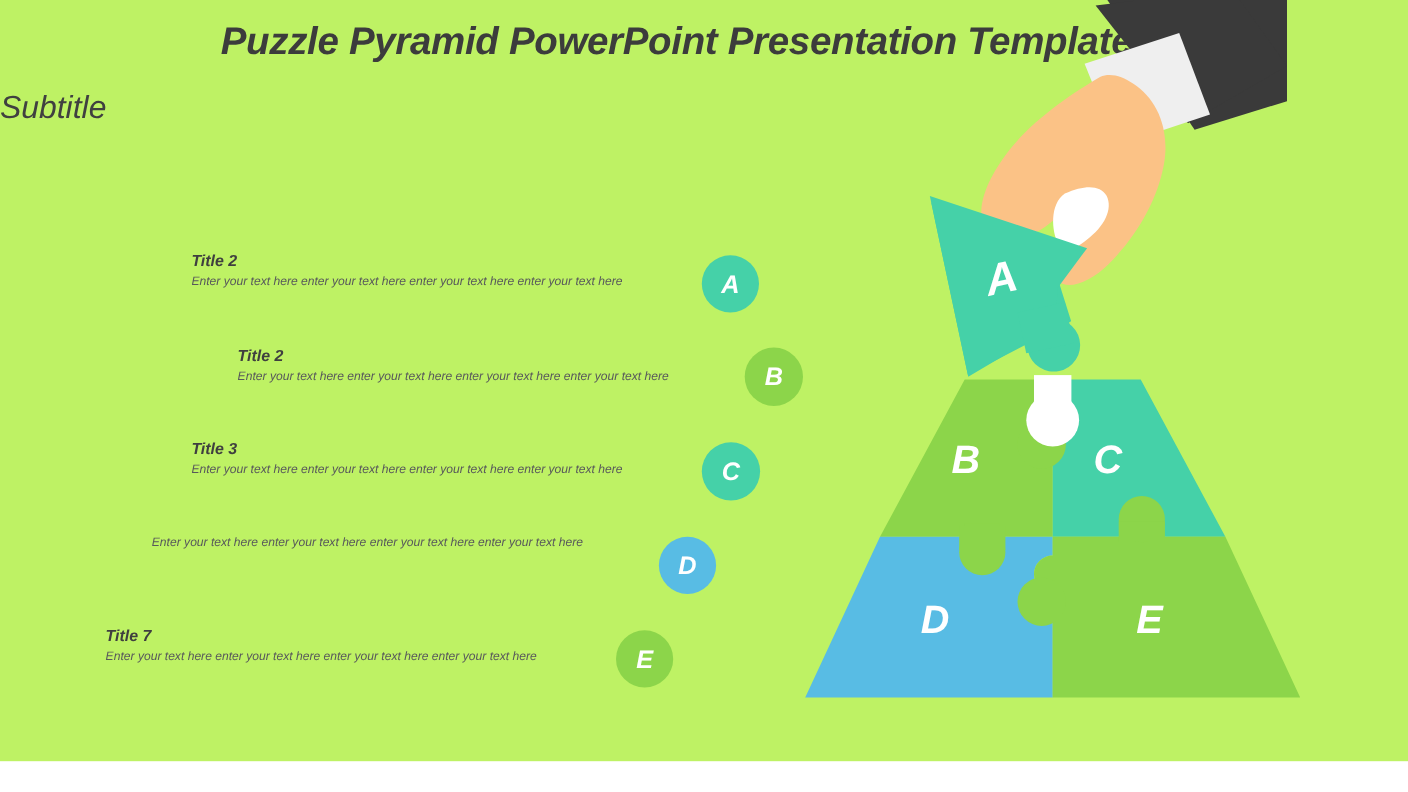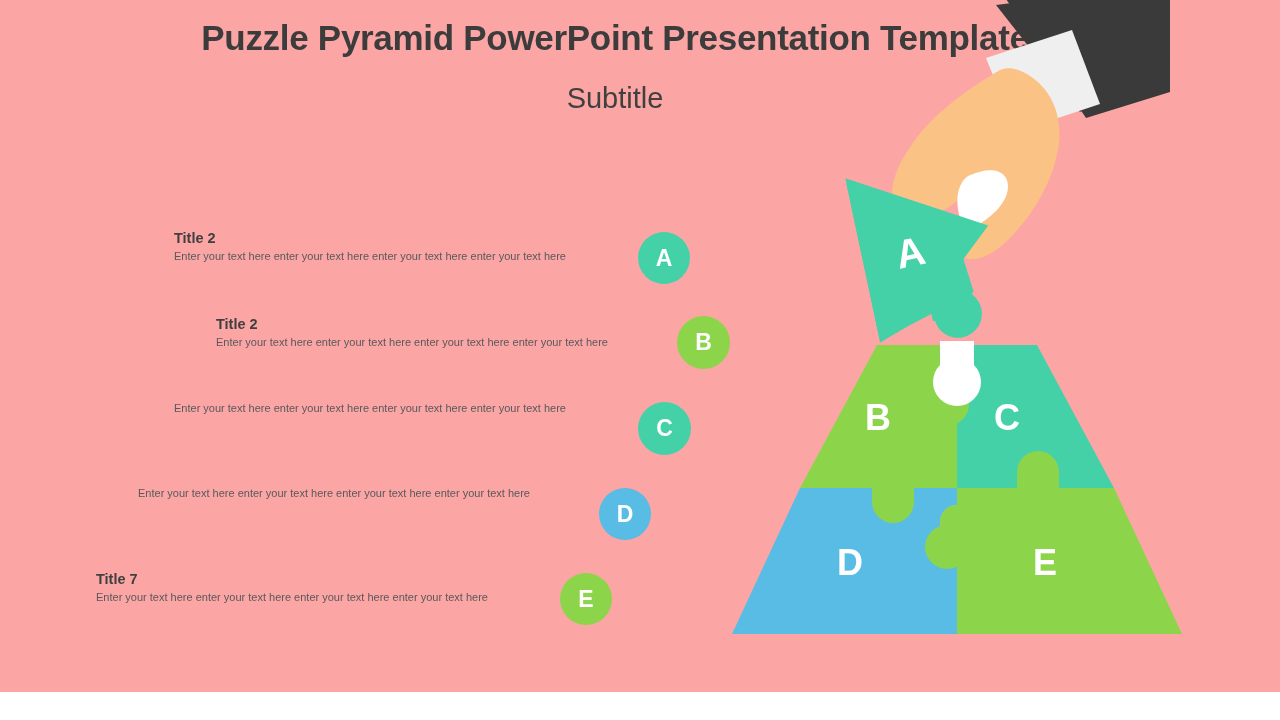--- a/index.html
+++ b/index.html
@@ -10,42 +10,43 @@
     width: 1280px;
     height: 720px;
     background: #ffffff;
     font-family: "Liberation Sans", sans-serif;
     overflow: hidden;
   }
   #slide {
     position: relative;
     width: 1280px;
     height: 692px;
-    background: #fca5a5;
+    background: #bef264;
+    font-style: italic;
   }
 
   
   .slide-title {
     position: absolute;
     left: 0;
     top: 18px;
     width: 1230px;
     text-align: center;
     font-size: 35px;
     font-weight: bold;
     color: #3c3c3c;
     letter-spacing: -0.3px;
     white-space: nowrap;
   }
   .slide-subtitle {
     position: absolute;
     left: 0;
     top: 82px;
     width: 1230px;
-    text-align: center;
+    text-align: left;
     font-size: 29px;
     font-weight: normal;
     color: #404040;
   }
 
   
   .text-item {
     position: absolute;
   }
   .item-title {
@@ -100,20 +101,21 @@
     <div class="item-title">Title 2</div>
     <div class="item-body">Enter your text here enter your text here enter your text here enter your text here</div>
   </div>
 
   <div class="text-item" style="left:216px; top:316px; width:432px;">
     <div class="item-title">Title 2</div>
     <div class="item-body">Enter your text here enter your text here enter your text here enter your text here</div>
   </div>
 
   <div class="text-item" style="left:174px; top:401px; width:436px;">
+    <div class="item-title">Title 3</div>
     <div class="item-body">Enter your text here enter your text here enter your text here enter your text here</div>
   </div>
 
   <div class="text-item" style="left:138px; top:486px; width:432px;">
     <div class="item-body">Enter your text here enter your text here enter your text here enter your text here</div>
   </div>
 
   <div class="text-item" style="left:96px; top:571px; width:436px;">
     <div class="item-title">Title 7</div>
     <div class="item-body">Enter your text here enter your text here enter your text here enter your text here</div>

